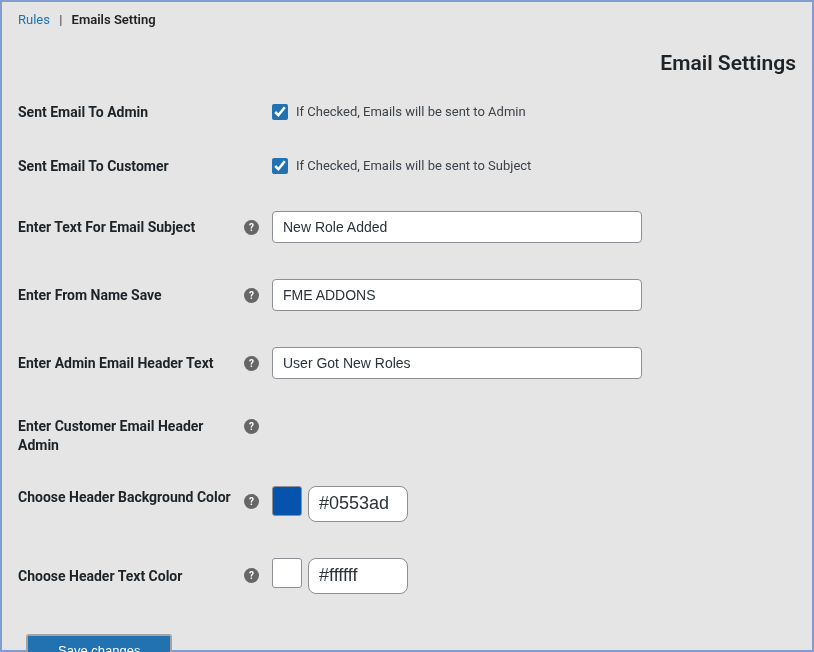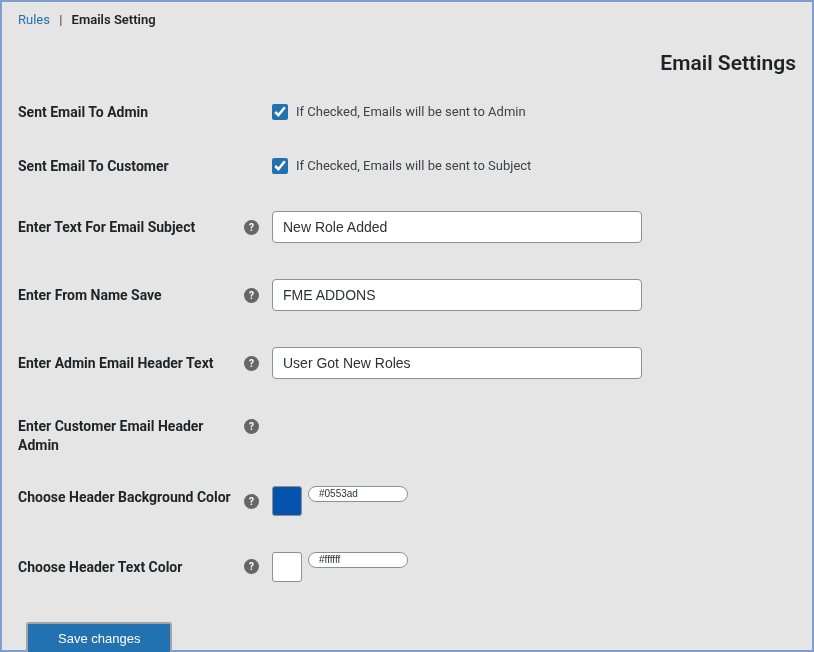--- a/index.html
+++ b/index.html
@@ -113,25 +113,25 @@
     .color-swatch {
       width: 30px;
       height: 30px;
       border: 1px solid #8c8f94;
       border-radius: 3px;
       margin-right: 6px;
       cursor: pointer;
     }
     .color-input {
       width: 100px;
-      height: 16px;
+      height: 36px;
       padding: 4px 10px;
       border: 1px solid #8c8f94;
       border-radius: 8px;
-      font-size: 10px;
+      font-size: 18px;
       color: #2c3338;
       background: #fff;
     }
     .save-row {
       padding: 22px 24px;
     }
     .save-btn {
       background: #2271b1;
       color: #fff;
       border: 2px solid #a3a3a3;

